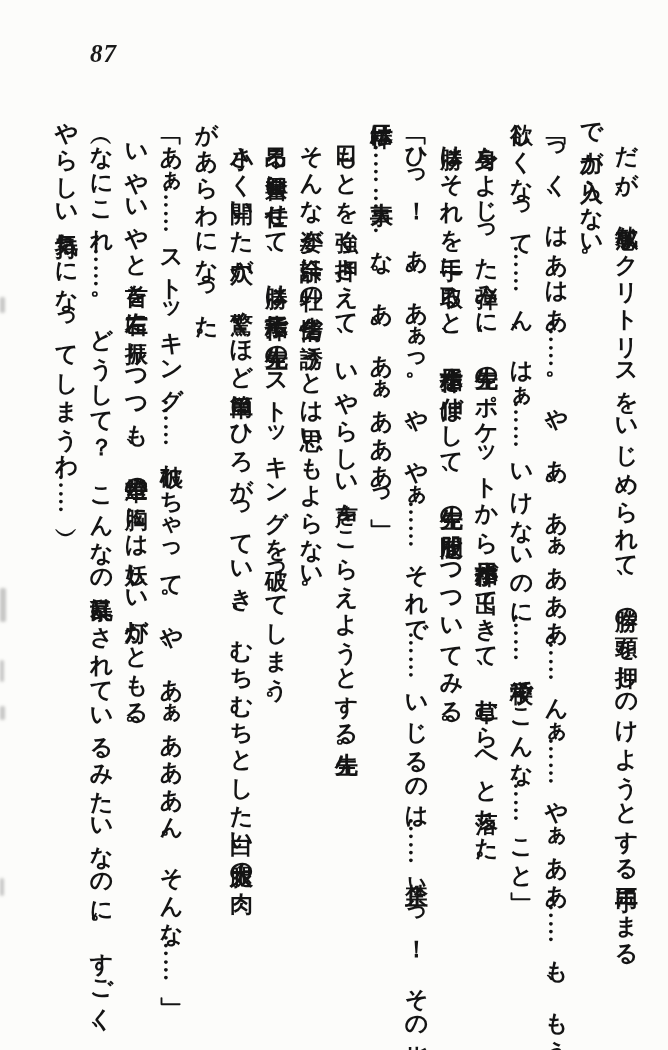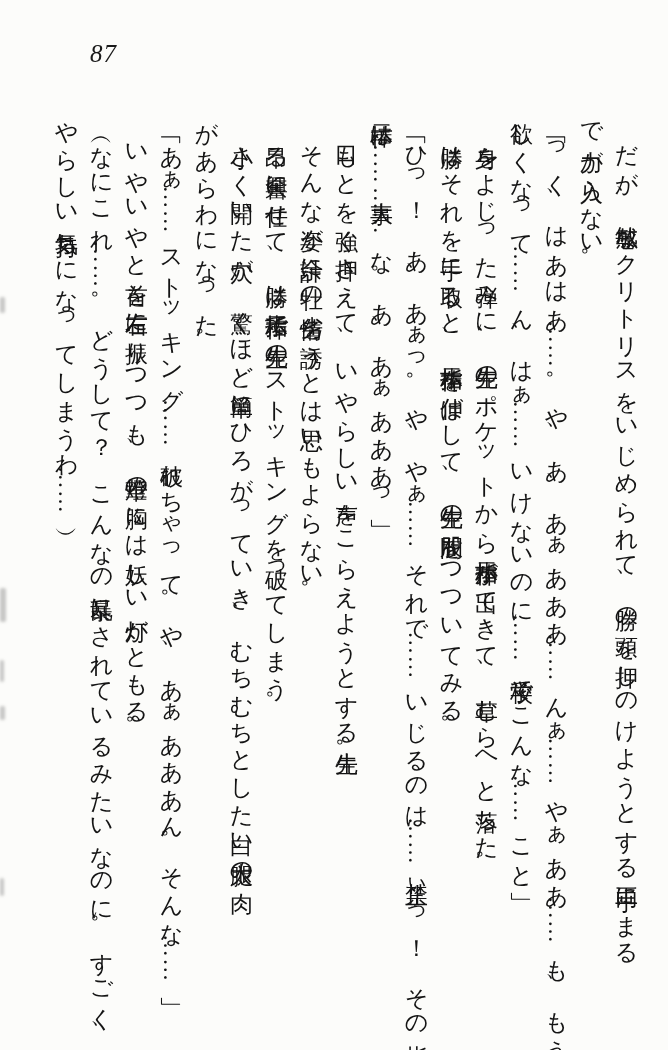--- a/index.html
+++ b/index.html
@@ -9,20 +9,21 @@
   }
   .page {
     position: relative;
     width: 668px;
     height: 1050px;
     margin: 0 auto;
     background: #fcfcfa;
     overflow: hidden;
     font-family: "Liberation Serif", "DejaVu Serif", serif;
     color: #141414;
+    font-weight: bold;
   }
   .page-number {
     position: absolute;
     top: 40px;
     left: 90px;
     font-size: 25px;
     font-style: italic;
     letter-spacing: 1px;
     color: #1a1a1a;
   }

